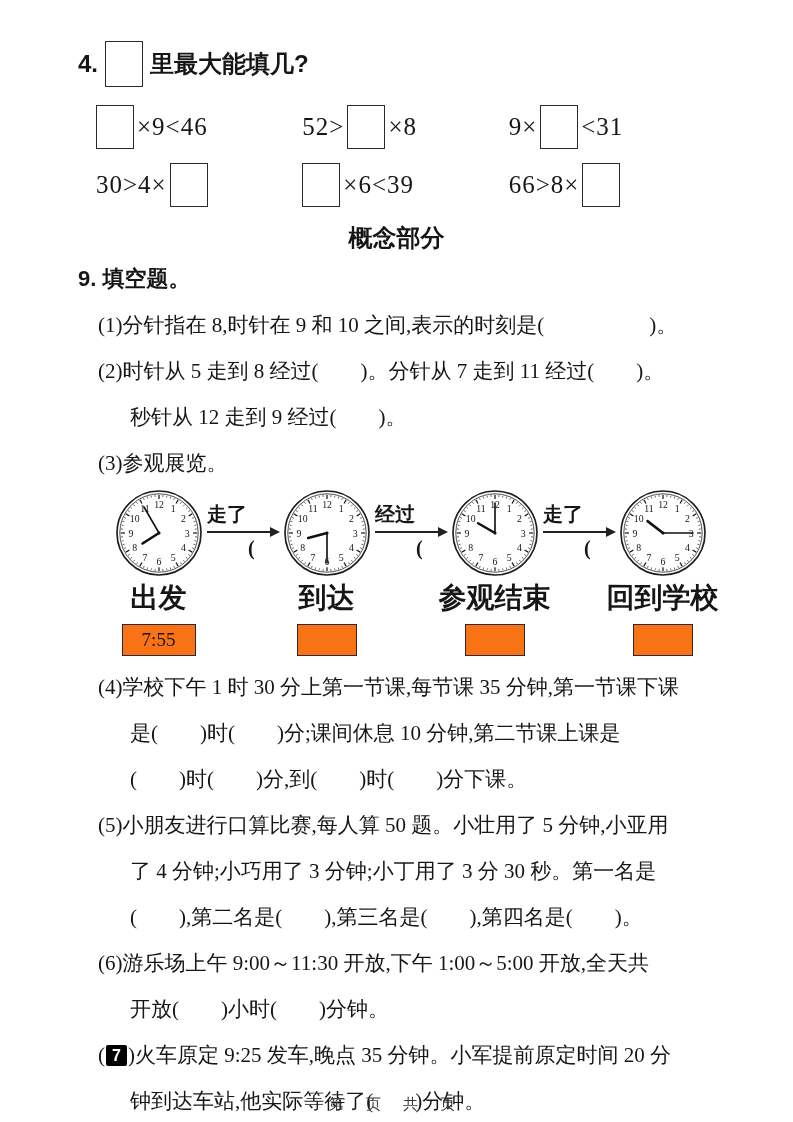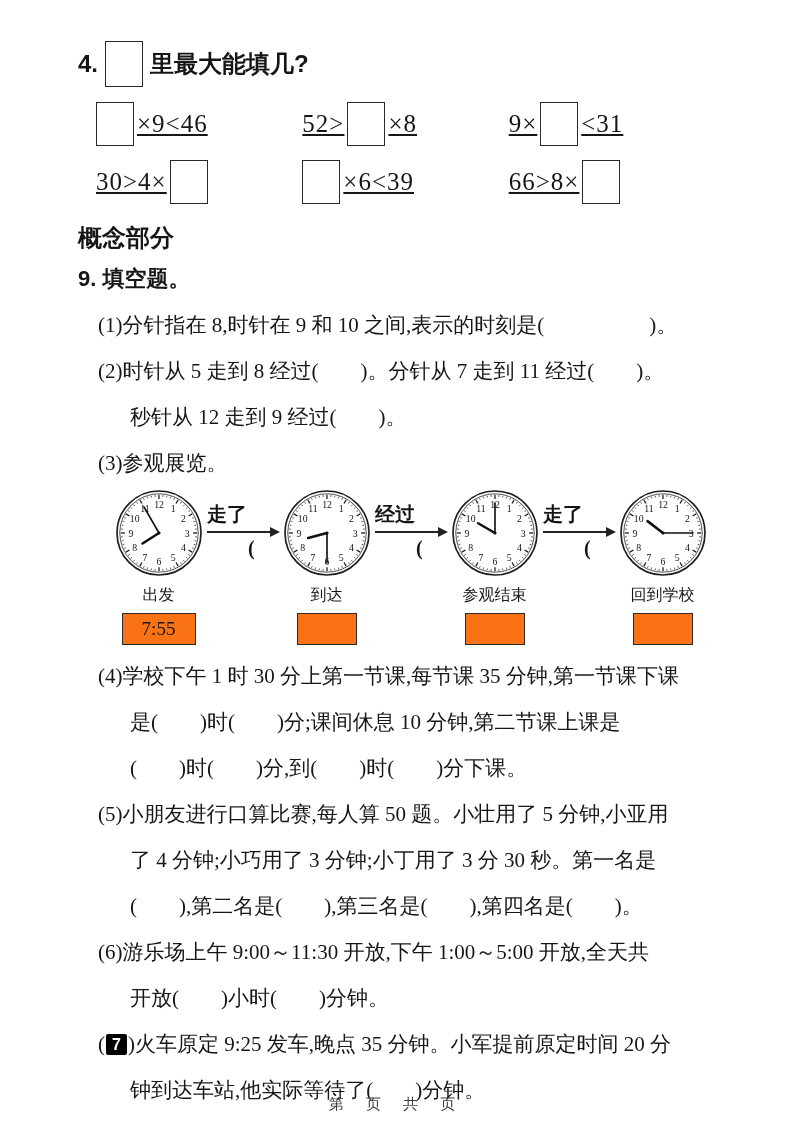--- a/index.html
+++ b/index.html
@@ -19,29 +19,29 @@
     display:flex;align-items:center;gap:7px;
     font-family:"Liberation Sans", sans-serif;
     font-weight:700;font-size:24px;height:48px;
   }
   .wbox{
     display:inline-block;width:36px;height:42px;
     border:1.6px solid #2a2a2a;background:#fff;flex:0 0 auto;
   }
   .sec4-title .wbox{width:36px;height:44px;}
   .expr-grid{margin:14px 0 4px 18px;}
-  .expr-row{display:flex;align-items:flex-start;height:50px;margin-bottom:8px;text-decoration:underline;}
+  .expr-row{display:flex;align-items:center;height:50px;margin-bottom:8px;}
   .expr-cell{width:223px;display:flex;align-items:center;gap:3px;
     font-size:25px;letter-spacing:1px;}
   .expr-cell .wbox{width:36px;height:42px;}
 
   
   .concept-header{
     font-family:Liberation Mono, monospace;
-    font-weight:700;font-size:24px;
+    font-weight:700;font-size:24px;text-align:center;
     margin:12px 0 10px 0;
   }
   .q1-title{
     font-family:"Liberation Sans", sans-serif;
     font-weight:700;font-size:22px;margin:0 0 8px 0;
   }
   .items{padding-left:20px;}
   .fb-item .line{
     font-size:21px;line-height:46px;white-space:nowrap;
   }
@@ -51,21 +51,21 @@
     background:#000;color:#fff;text-align:center;
     font-family:"Liberation Sans", sans-serif;
     font-size:16px;font-weight:700;border-radius:2px;
     vertical-align:1px;margin:0 1px;
   }
 
   
   .diagram{display:flex;margin:2px 0 8px 12px;}
   .clock-col{width:97px;display:flex;flex-direction:column;align-items:center;}
   .clock-col svg{width:90px;height:90px;display:block;}
-  .clock-label{font-size:16px;font-weight:400;white-space:nowrap;margin-top:7px;}
+  .clock-label{font-size:28px;font-weight:700;white-space:nowrap;margin-top:1px;}
   .time-box{
     margin-top:7px;width:58px;height:30px;
     border:1.6px solid #2a2a2a;
     display:flex;align-items:center;justify-content:center;
     font-size:19px;background:#f97316;
   }
   .time-box.filled{width:72px;}
   .arrow-col{width:71px;display:flex;flex-direction:column;align-items:flex-start;padding-top:15px;}
   .arrow-top{font-size:20px;font-weight:700;line-height:23px;}
   .arrow-shaft{position:relative;width:100%;height:2px;background:#222;margin:5px 0 2px 0;}

